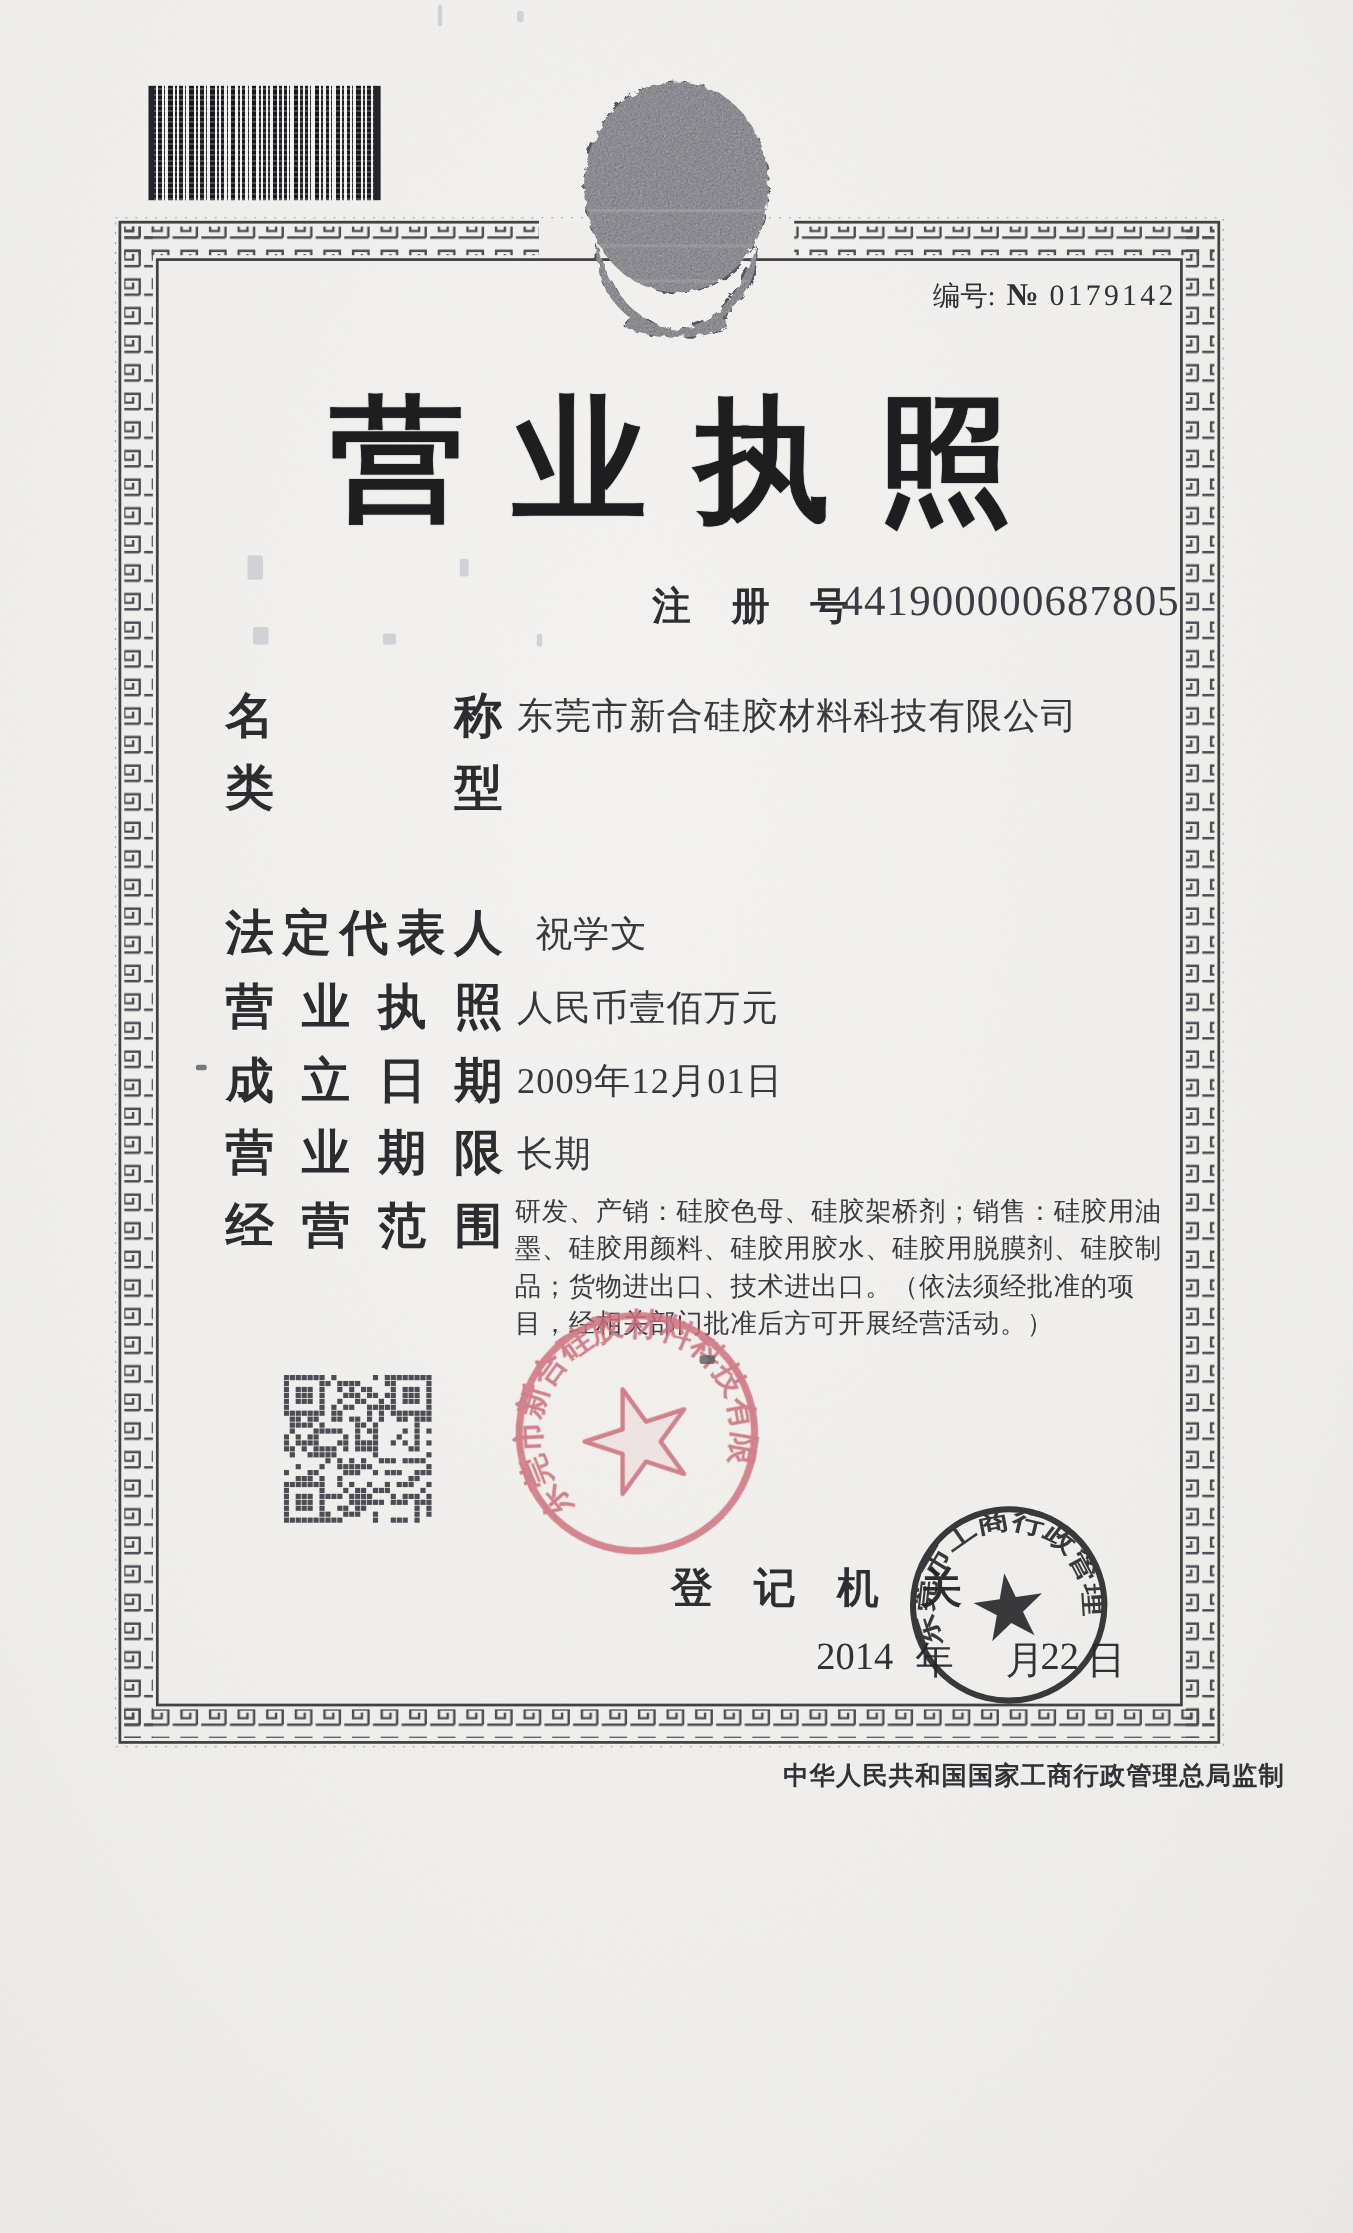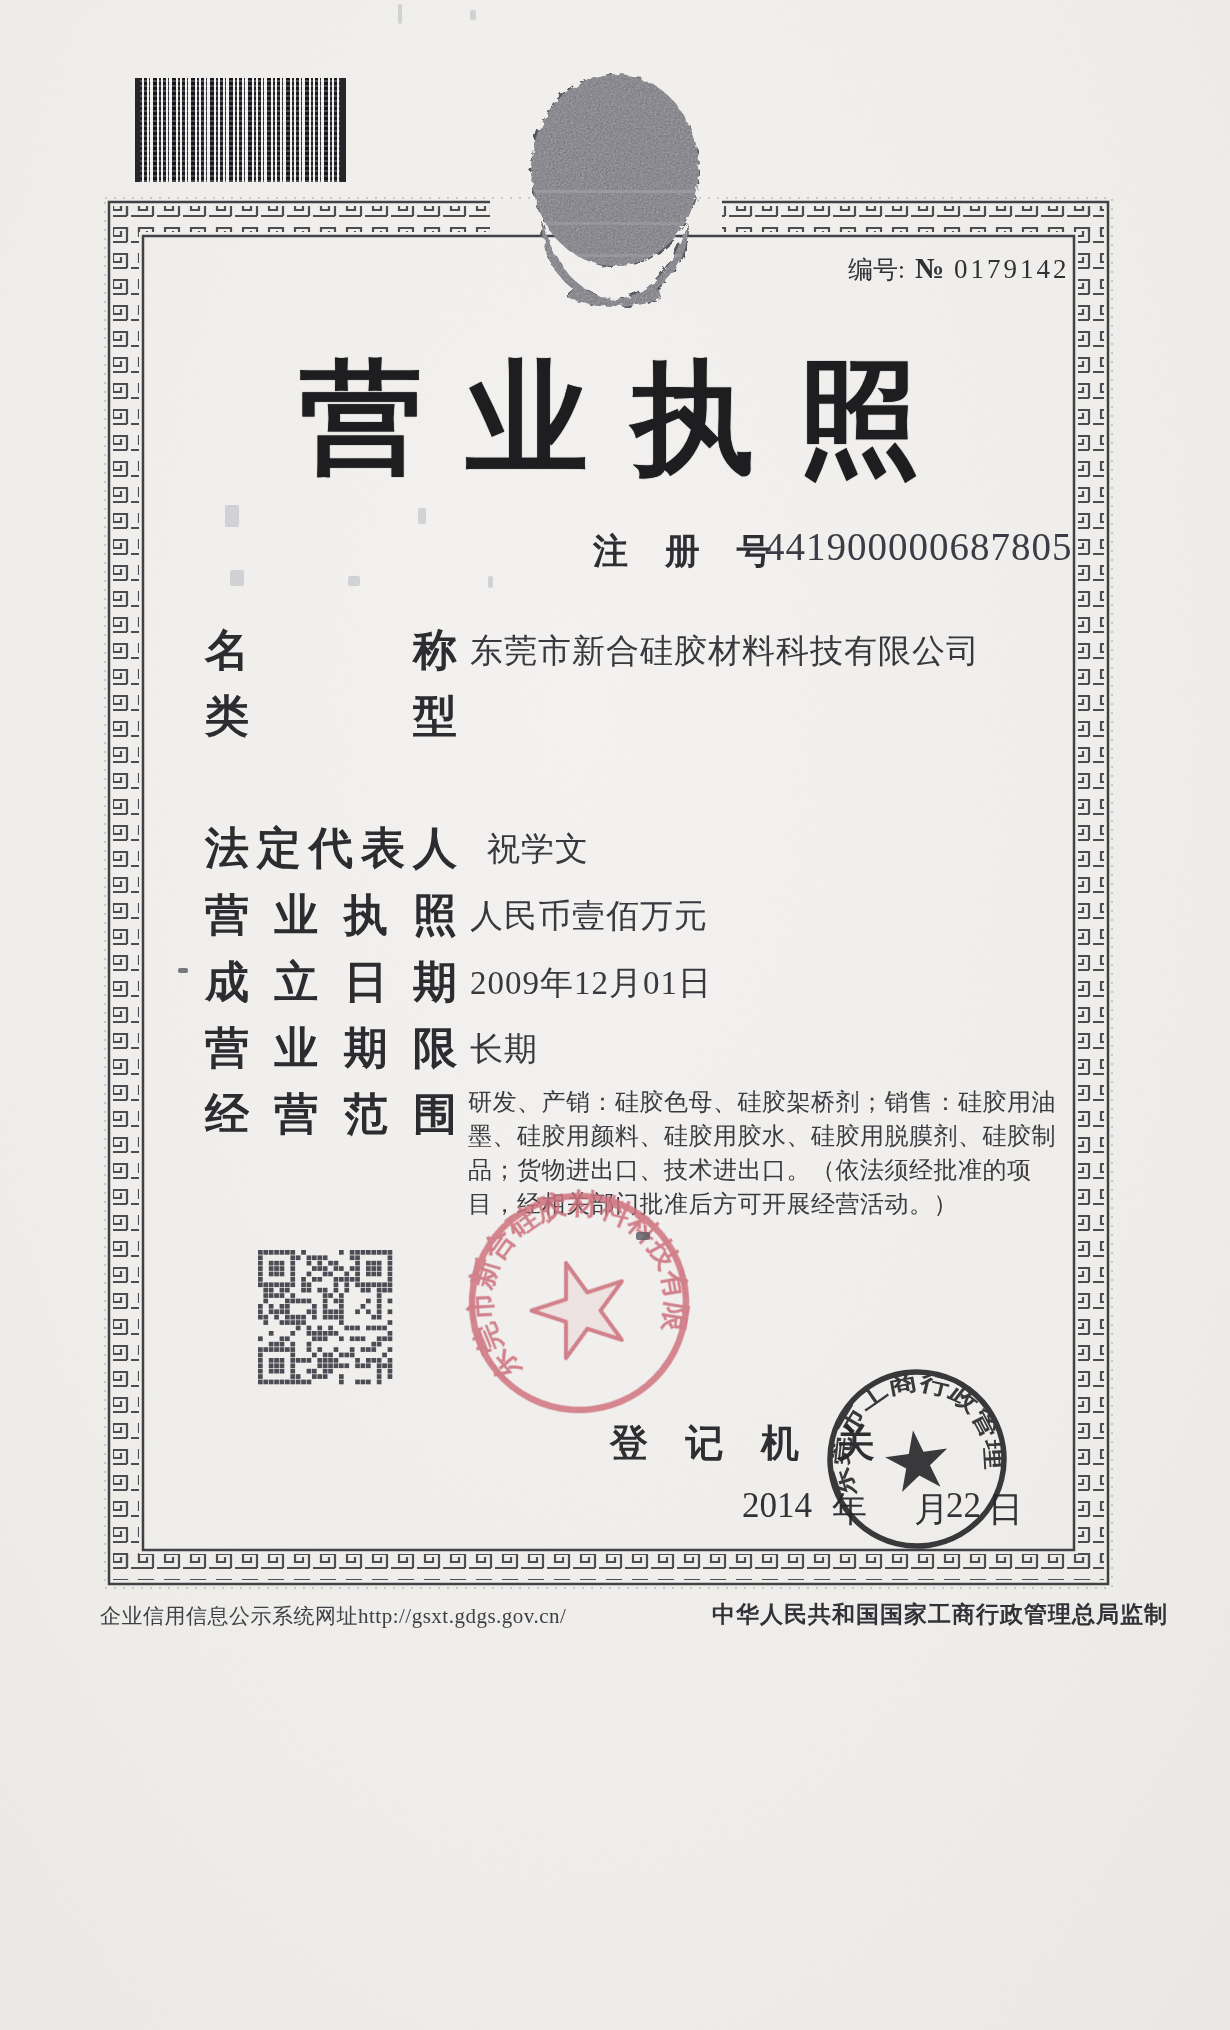--- a/index.html
+++ b/index.html
@@ -493,21 +493,20 @@
     <defs>
       <path id="authArc" d="M -64,26 A 69,69 0 1,1 64,26" fill="none"></path>
     </defs>
     <circle cx="0" cy="0" r="87" fill="none" stroke="#232327" stroke-width="5.5"></circle>
     <path transform="translate(0,4) scale(33)" d="M0,-1 L0.2245,-0.309 L0.951,-0.309 L0.3633,0.1181 L0.5878,0.809 L0,0.382 L-0.5878,0.809 L-0.3633,0.1181 L-0.951,-0.309 L-0.2245,-0.309 Z" fill="#232327"></path>
     <text font-size="23" fill="#232327" font-family="Liberation Serif, serif" font-weight="600">
       <textPath href="#authArc" startOffset="0" textLength="292" lengthAdjust="spacingAndGlyphs">东莞市工商行政管理局</textPath>
     </text>
   </svg>
 
-  <div class="abs footer-left">企业信用信息公示系统网址http://gsxt.gdgs.gov.cn/</div>
   <div class="abs footer-right">中华人民共和国国家工商行政管理总局监制</div>
 
   <div class="art" style="left:398px; top:4px;  width:4px;  height:20px;"></div>
   <div class="art" style="left:470px; top:10px; width:6px;  height:10px;"></div>
   <div class="art" style="left:225px; top:505px;width:14px; height:22px;"></div>
   <div class="art" style="left:418px; top:508px;width:8px;  height:16px;"></div>
   <div class="art" style="left:230px; top:570px;width:14px; height:16px;"></div>
   <div class="art" style="left:348px; top:576px;width:12px; height:10px;"></div>
   <div class="art" style="left:488px; top:576px;width:5px;  height:12px;"></div>
   <div class="art art-dark" style="left:178px; top:968px; width:10px; height:5px;"></div>

